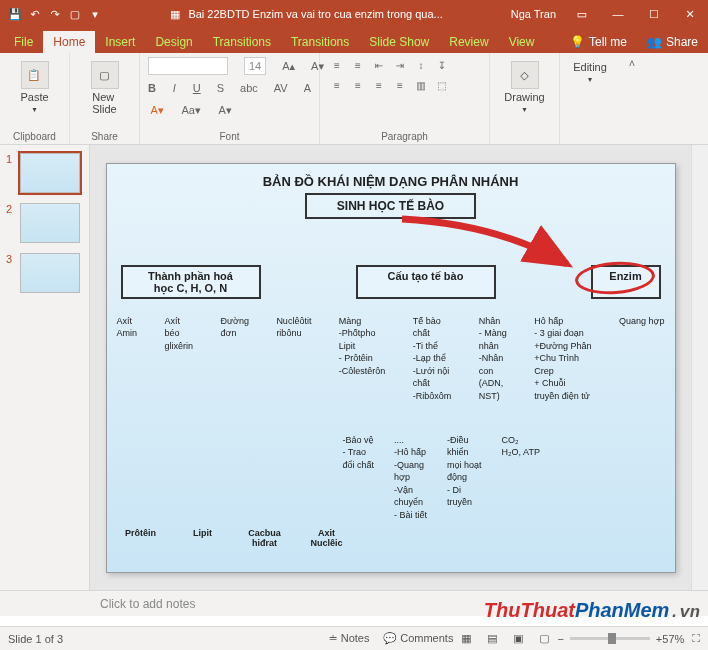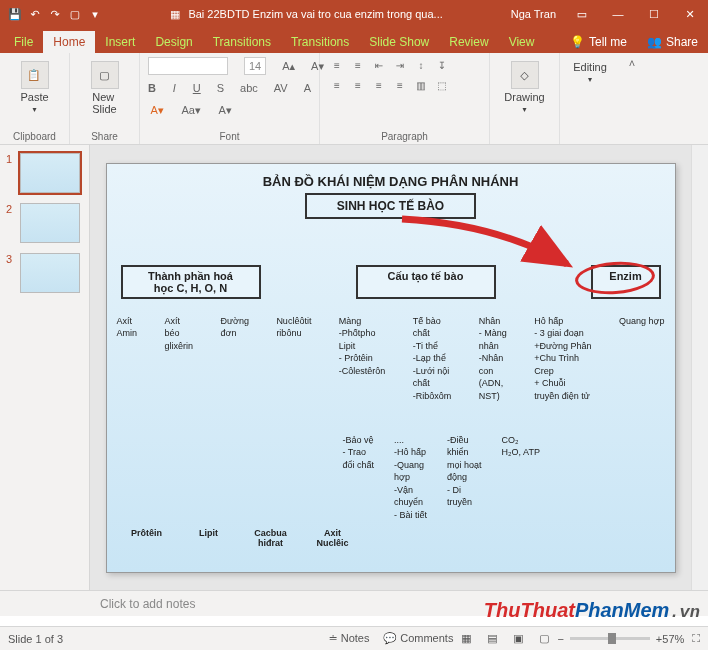--- a/index.html
+++ b/index.html
@@ -281,21 +281,21 @@
         <div class="col" style="white-space:pre-line">-Điều
 khiển
 mọi hoạt
 động
 - Di
 truyền</div>
         <div class="col" style="white-space:pre-line;max-width:70px">CO₂
 H₂O, ATP</div>
       </div>
 
-      <div class="leaf-row" style="position:absolute;bottom:24px;left:12px">
+      <div class="leaf-row" style="position:absolute;bottom:24px;left:6px">
         <div class="leaf">Prôtêin</div>
         <div class="leaf">Lipit</div>
         <div class="leaf" style="white-space:pre-line">Cacbua
 hiđrat</div>
         <div class="leaf" style="white-space:pre-line">Axit
 Nuclêic</div>
       </div>
 
       <div class="enzim-ring"></div>
       <svg class="arrow-red" viewBox="0 0 180 60">

